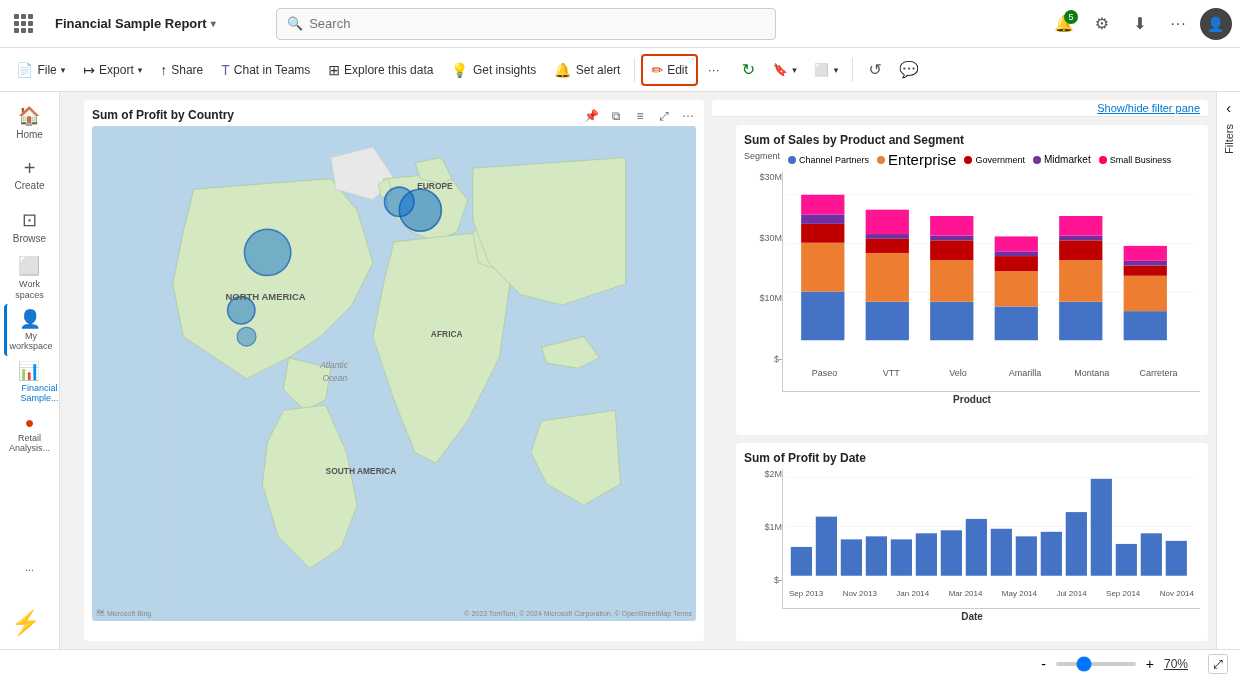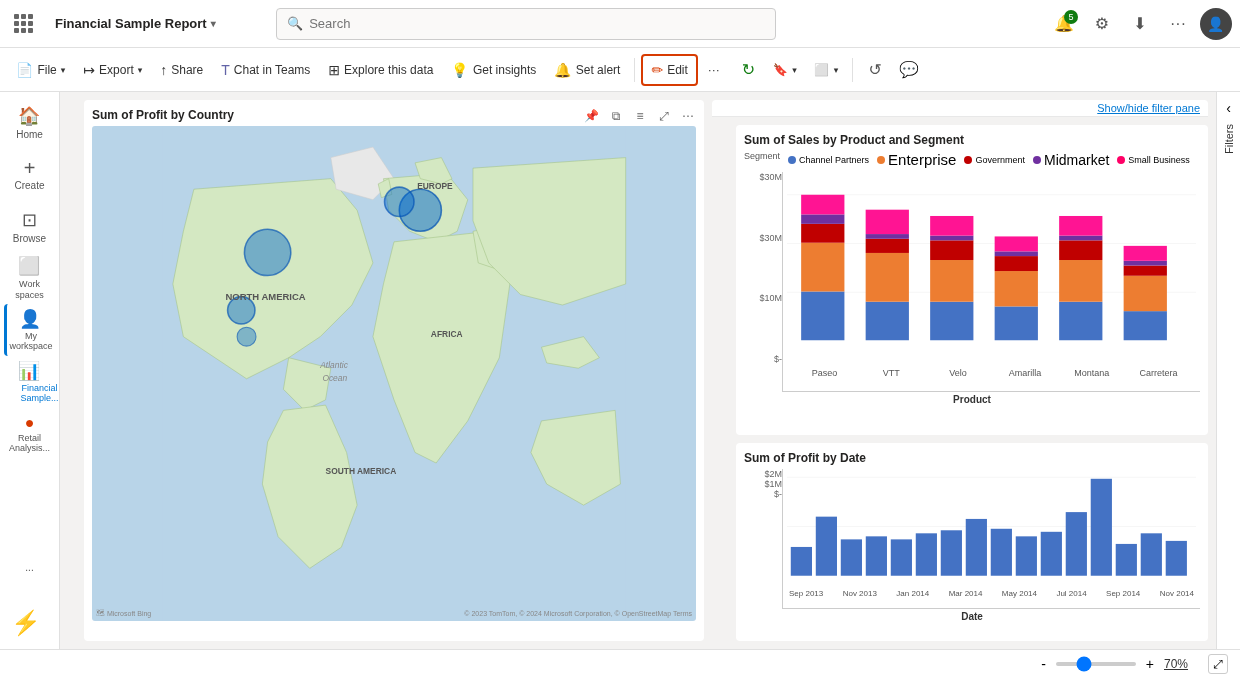--- a/index.html
+++ b/index.html
@@ -310,21 +310,21 @@
             <div class="legend-item">
               <div class="legend-dot" style="background:#ED7D31;"></div>
               <span style="font-size:15px;">Enterprise</span>
             </div>
             <div class="legend-item">
               <div class="legend-dot" style="background:#c00000;"></div>
               <span style="font-size:9px;">Government</span>
             </div>
             <div class="legend-item">
               <div class="legend-dot" style="background:#7030A0;"></div>
-              <span style="font-size:14px;">Midmarket</span>
+              <span style="font-size:10px;">Midmarket</span>
             </div>
             <div class="legend-item">
               <div class="legend-dot" style="background:#FF0066;"></div>
               <span style="font-size:9px;">Small Business</span>
             </div>
           </div>
 
           <div style="display:flex; height: 220px;">
             <div style="display:flex; flex-direction:column; justify-content:space-between; align-items:flex-end; padding-bottom:28px; width:38px; font-size:9px; color:#666;">
               <span>$30M</span>
@@ -387,21 +387,21 @@
                 <span style="flex:1; text-align:center;">Carretera</span>
               </div>
             </div>
           </div>
           <div style="text-align:center; font-size:10px; font-weight:600; color:#333; margin-top:2px;">Product</div>
         </div>
 
         <div class="chart-card bottom">
           <div class="chart-title">Sum of Profit by Date</div>
           <div style="display:flex; height: calc(100% - 42px);">
-            <div style="display:flex; flex-direction:column; align-items:flex-end; padding-bottom:24px; width:38px; font-size:9px; color:#666;">
+            <div style="display:flex; flex-direction:column; justify-content:space-between; align-items:flex-end; padding-bottom:24px; width:38px; font-size:9px; color:#666;">
               <span>$2M</span>
               <span>$1M</span>
               <span>$-</span>
             </div>
             <div style="flex:1; position:relative; border-bottom:1px solid #ccc; border-left:1px solid #ccc; overflow:hidden; padding:0 4px;">
               <svg viewBox="0 0 540 130" style="width:100%; height:calc(100% - 24px);" xmlns="http://www.w3.org/2000/svg">
 
                 <line x1="0" y1="0" x2="540" y2="0" stroke="#e8e8e8" stroke-width="0.5"></line>
                 <line x1="0" y1="65" x2="540" y2="65" stroke="#e8e8e8" stroke-width="0.5"></line>
 

